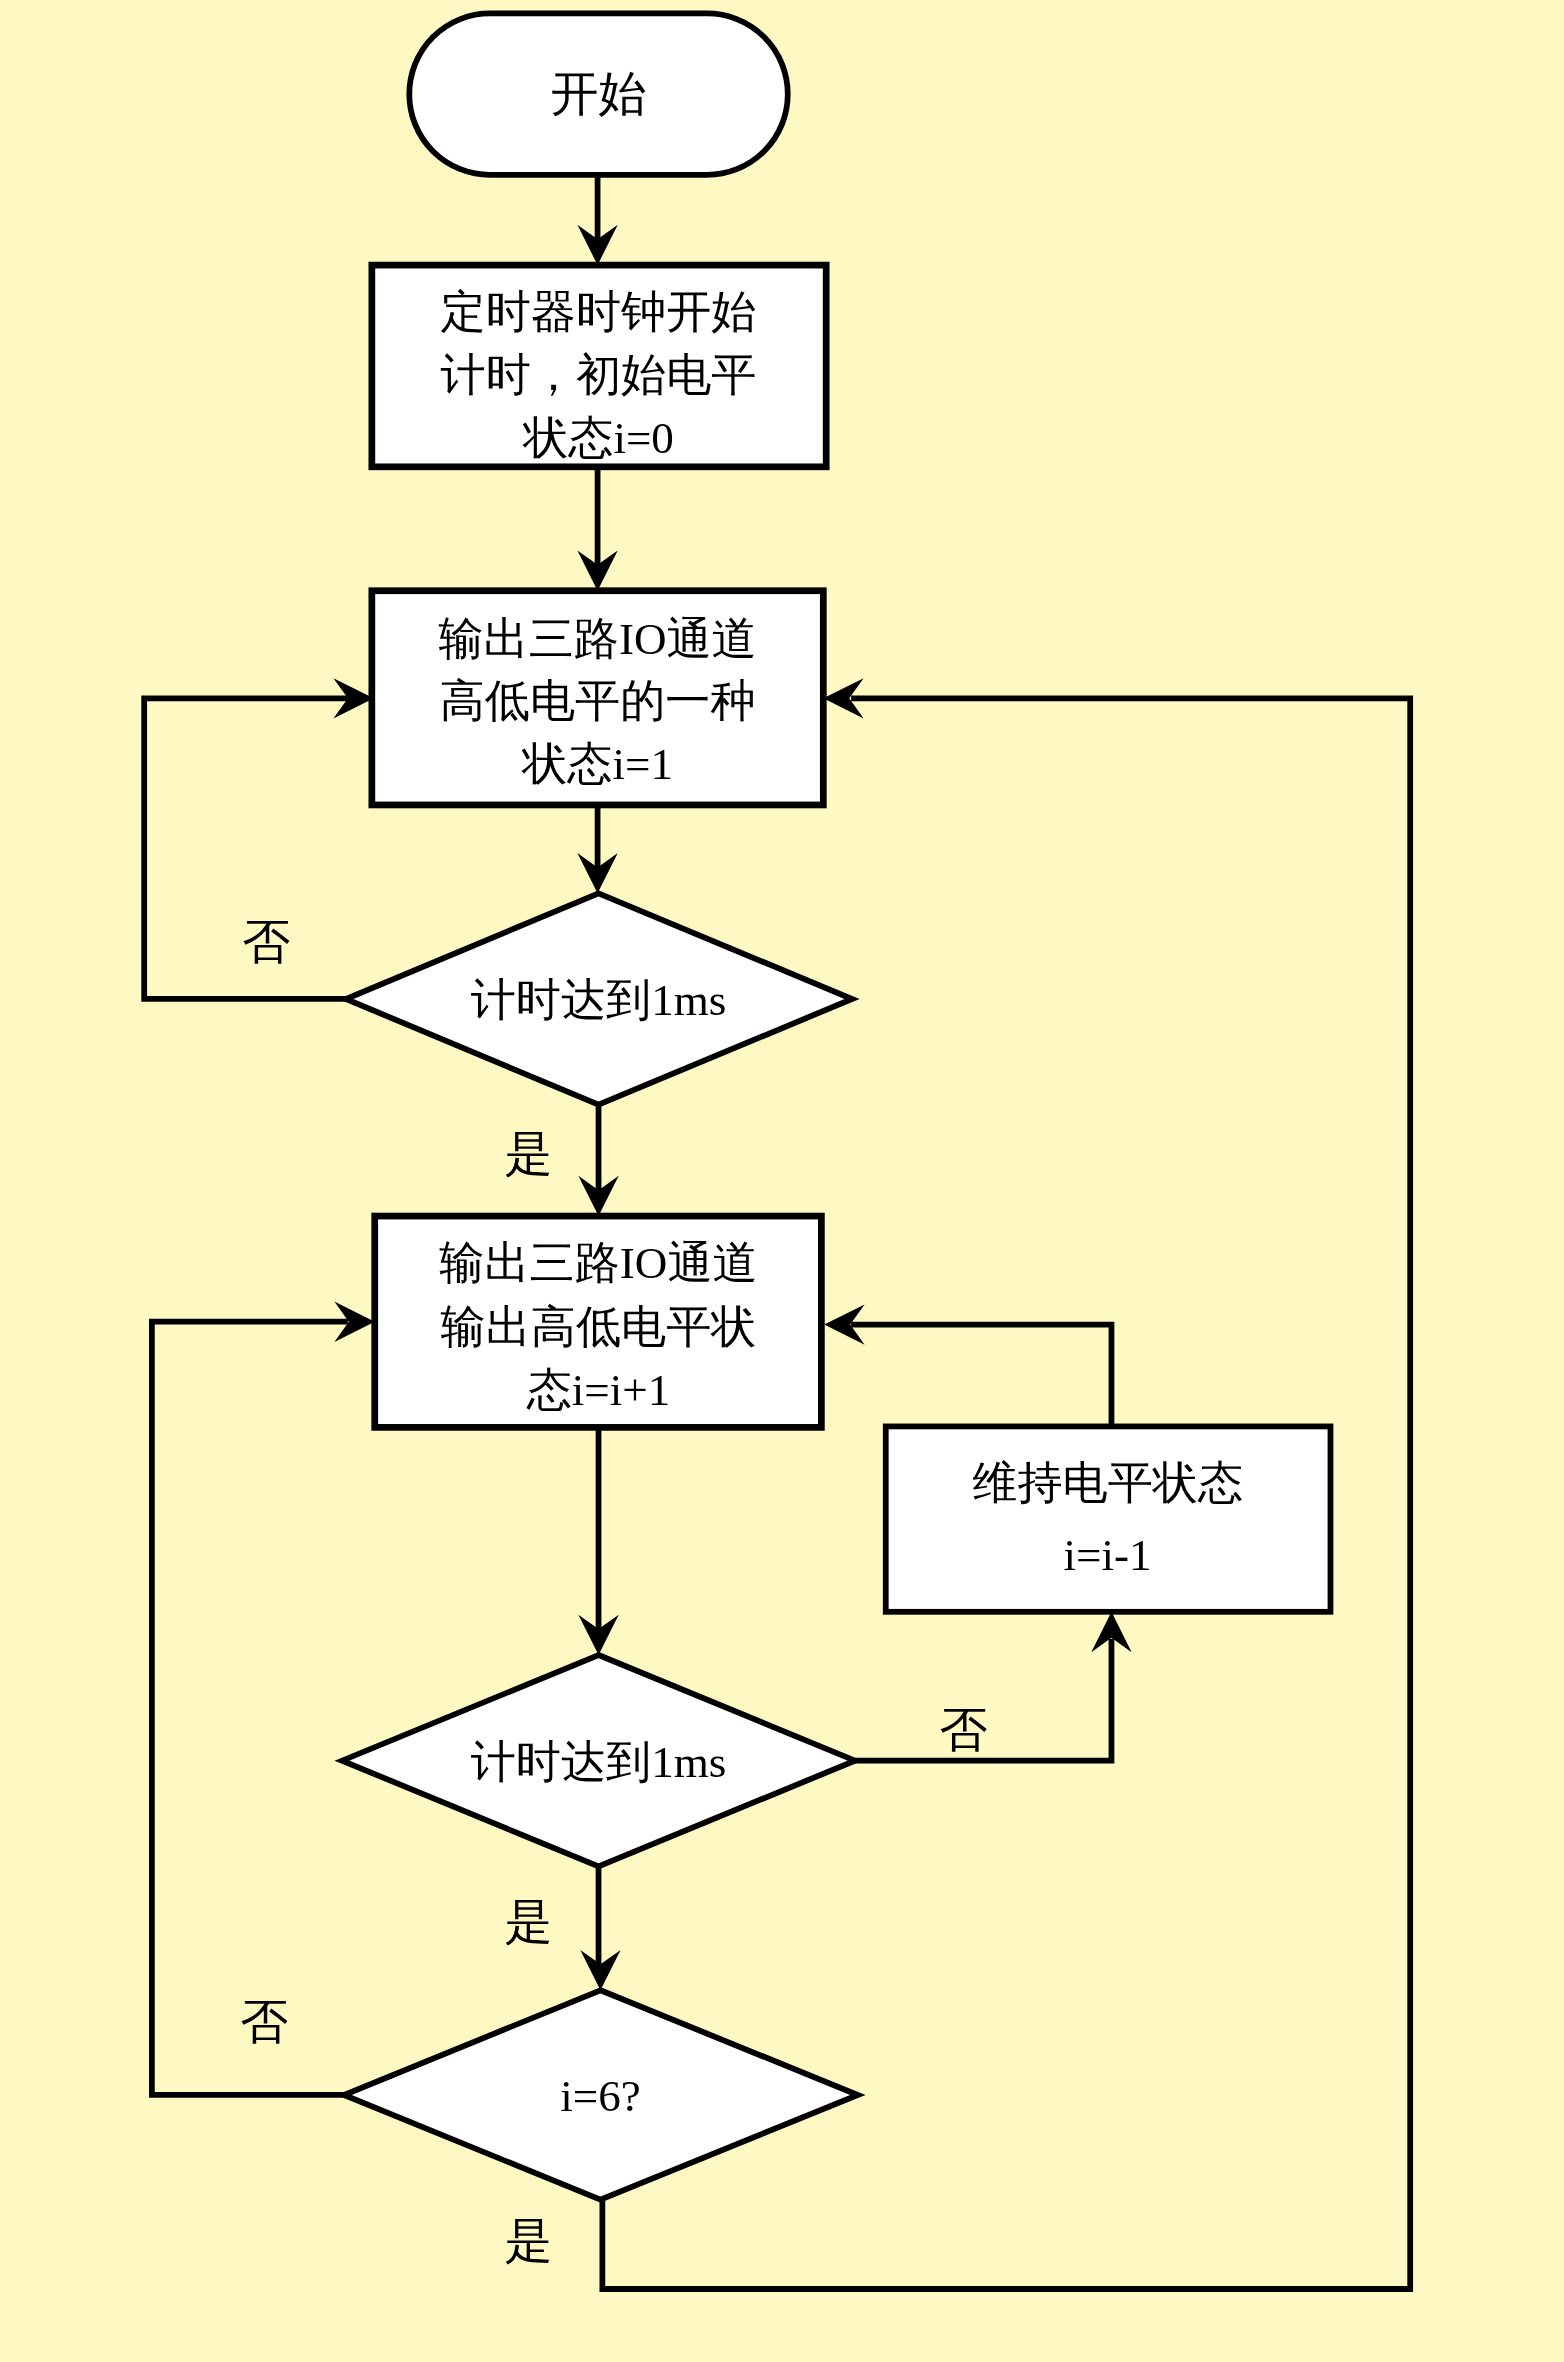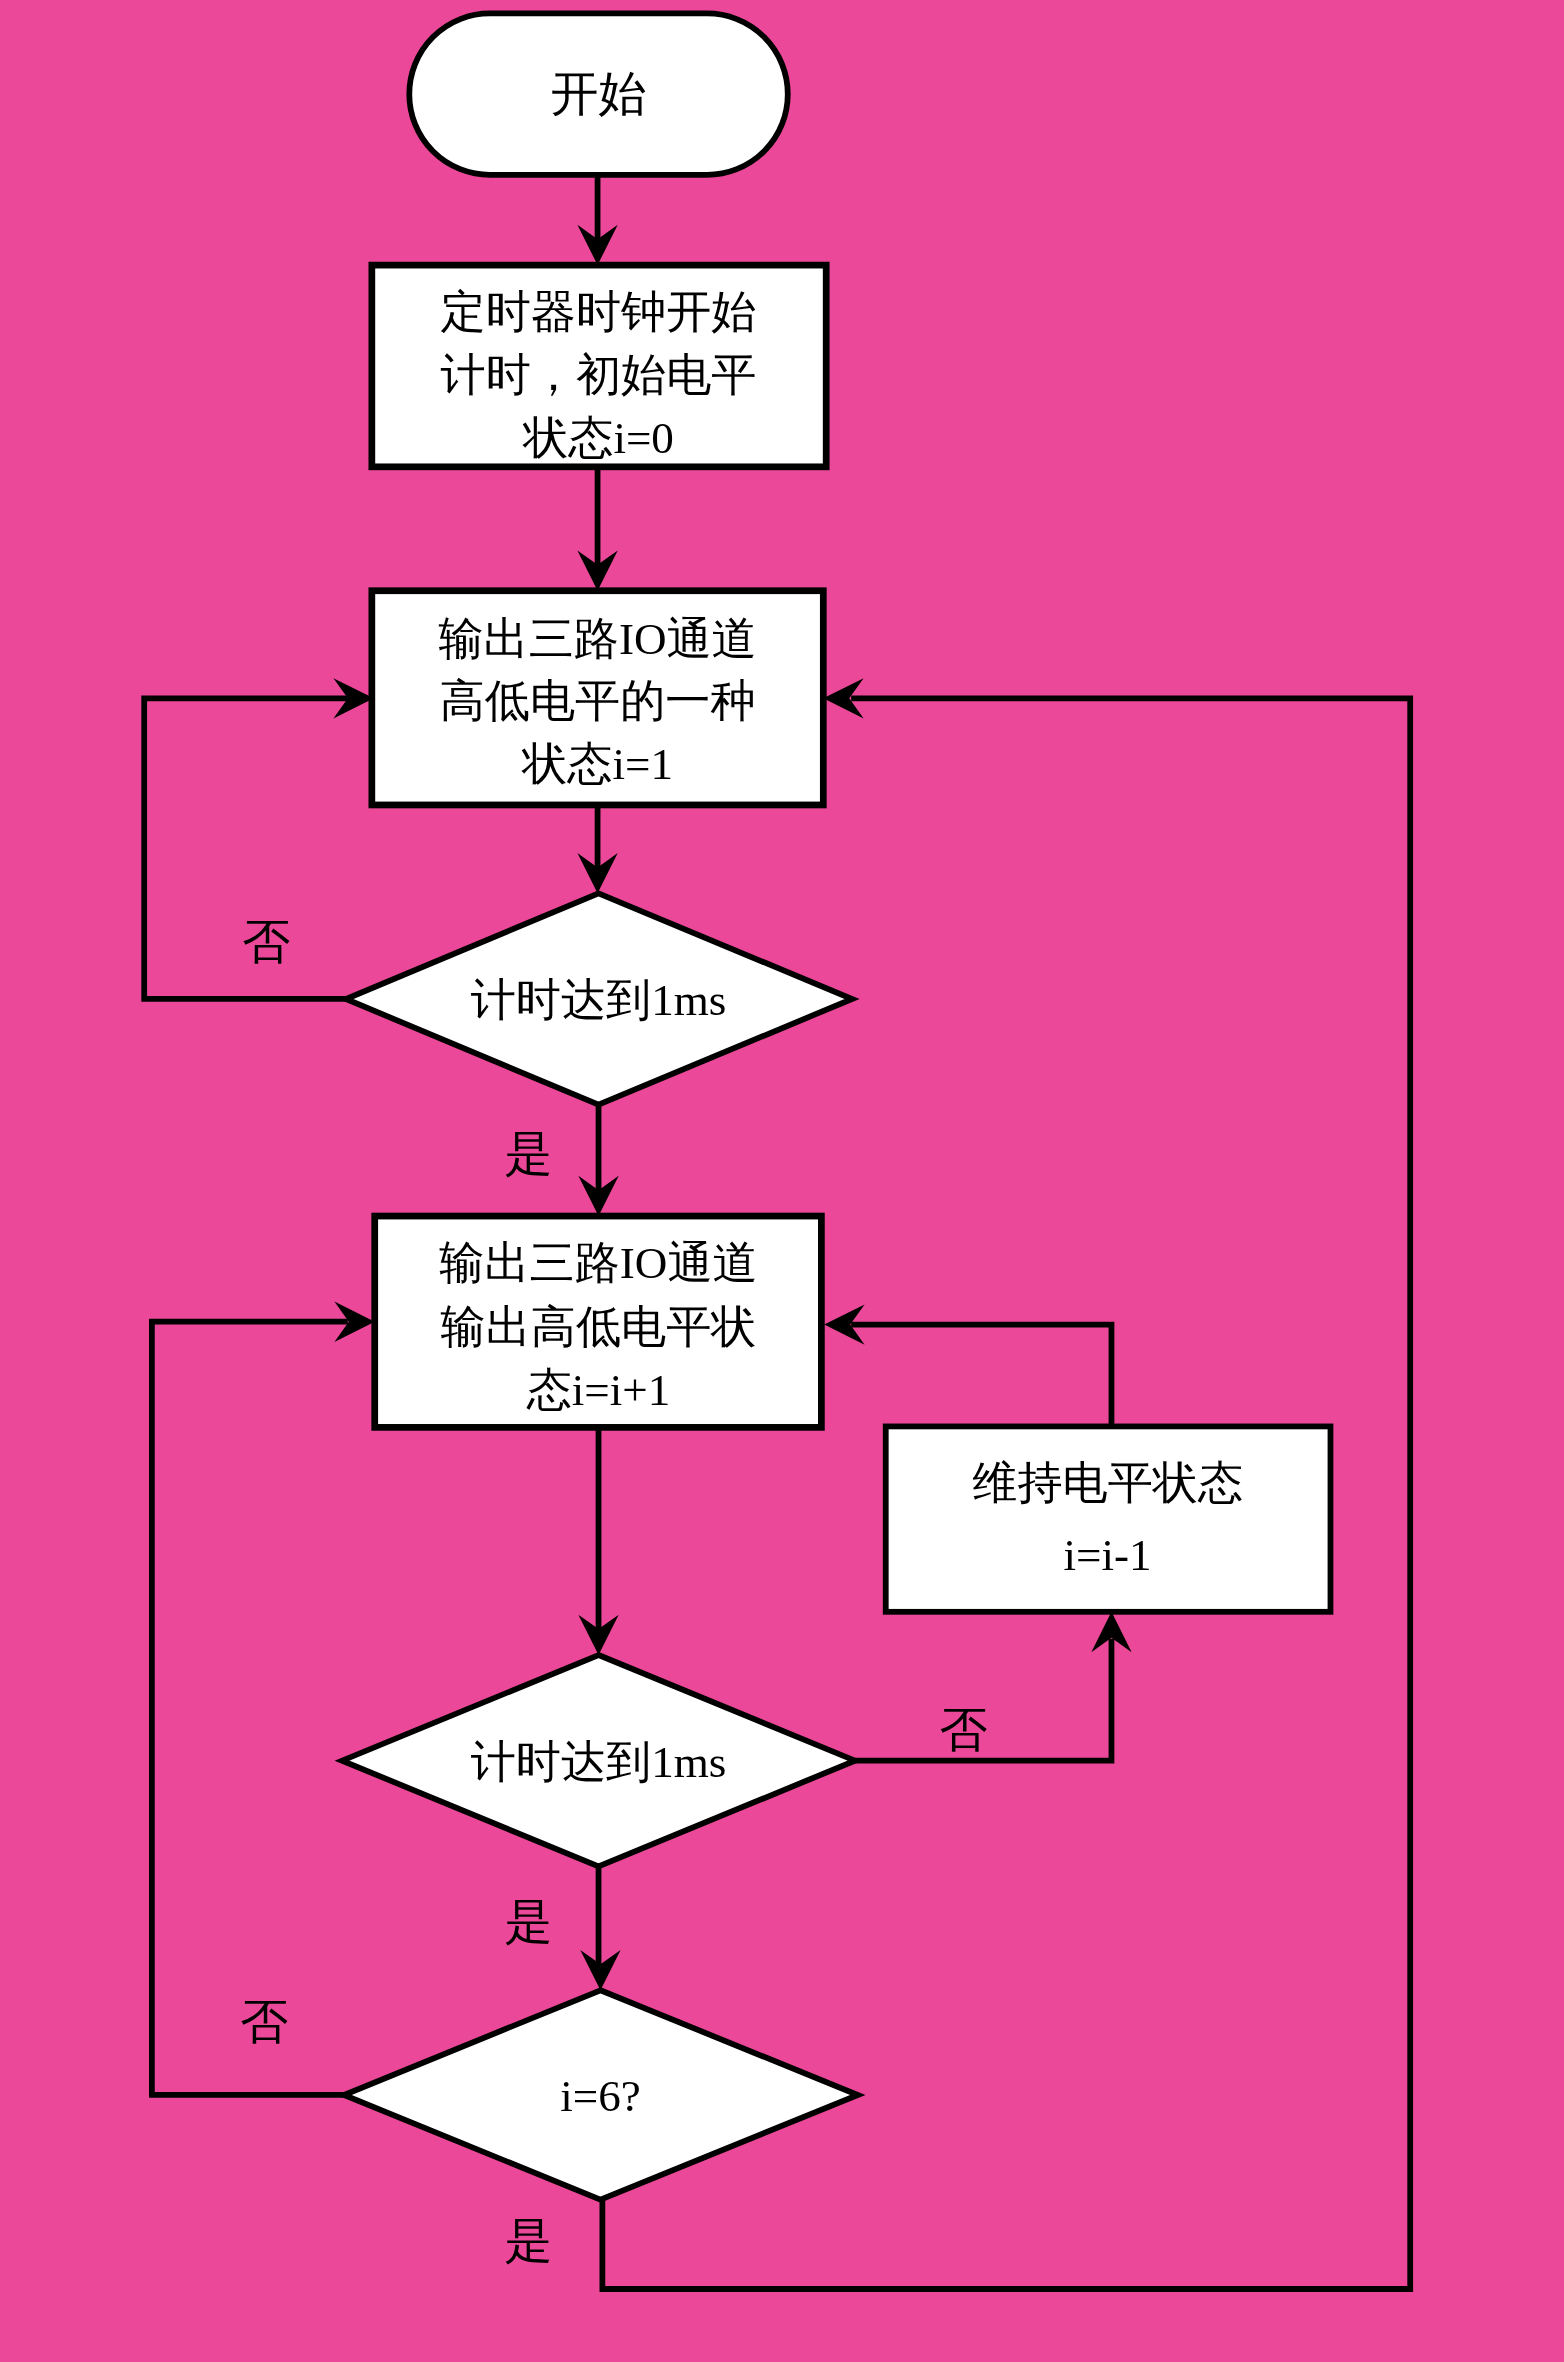--- a/index.html
+++ b/index.html
@@ -4,21 +4,21 @@
 <style>
   html, body {
     margin: 0;
     padding: 0;
     background: #ffffff;
   }
   .page {
     position: relative;
     width: 1564px;
     height: 2362px;
-    background: #ec4899;
+    background: #fef9c3;
     text-align: center;
   }
   svg {
     display: block;
     width: 1564px;
     height: 2362px;
   }
   .shape {
     fill: #ffffff;
     stroke: #000000;

